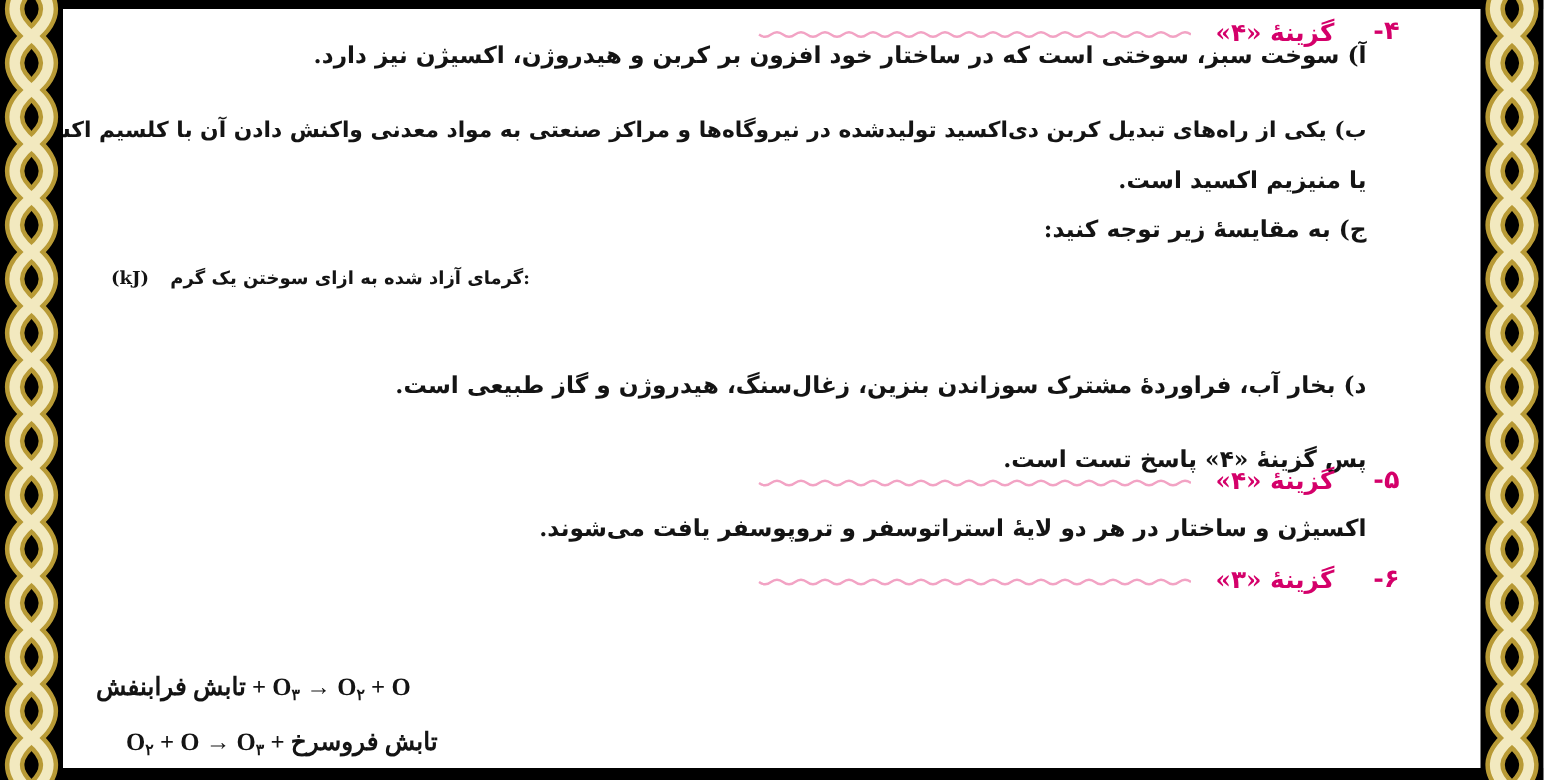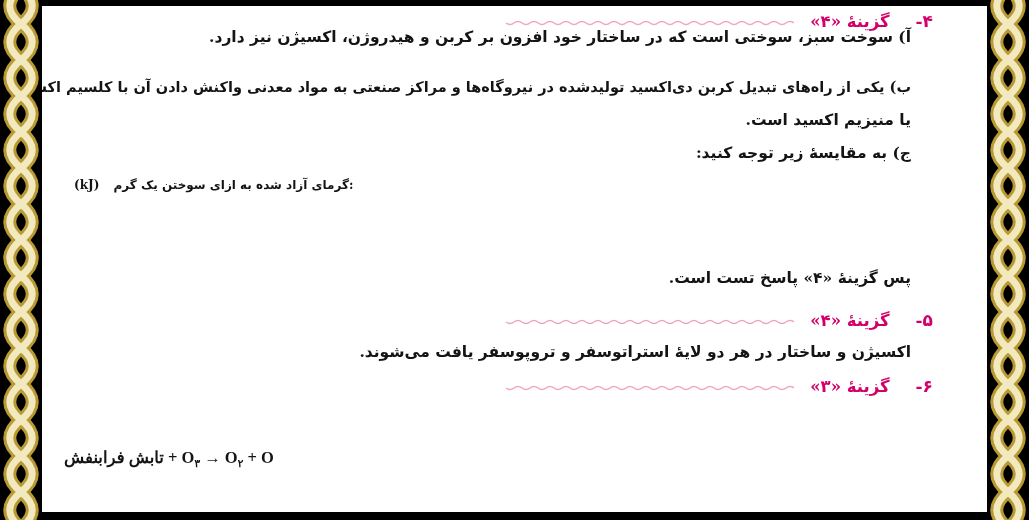--- a/index.html
+++ b/index.html
@@ -76,21 +76,22 @@
   <div class="p" style="top:24px">آ) سوخت سبز، سوختی است که در ساختار خود افزون بر کربن و هیدروژن، اکسیژن نیز دارد.</div>
   <div class="p tight" style="top:74px">ب) یکی از راه‌های تبدیل کربن دی‌اکسید تولیدشده در نیروگاه‌ها و مراکز صنعتی به مواد معدنی واکنش دادن آن با کلسیم اکسید</div>
   <div class="p" style="top:140px">ج) به مقایسهٔ زیر توجه کنید:</div>
   <div class="p" style="top:107px">یا منیزیم اکسید است.</div>
 
   <div class="kjline">
     <span>:</span><span>گرمای آزاد شده به ازای سوختن یک گرم</span>
     <span class="unit">(kJ)</span>
   </div>
 
-  <div class="p" style="top:265px">پس گزینهٔ «۴» پاسخ تست است.</div>
+  <div class="p" style="top:244px">د) بخار آب، فراوردهٔ مشترک سوزاندن بنزین، زغال‌سنگ، هیدروژن و گاز طبیعی است.</div>
+  <div class="p" style="top:293px">پس گزینهٔ «۴» پاسخ تست است.</div>
 
   <div class="hdr" style="top:306px;color:#d4006a;">
     <span class="num">۵-</span>
     <span class="ttl">گزینهٔ «۴»</span>
     <svg width="290" height="8">
       <path d="M290 4 q-4 -3 -8 0 q-4 3 -8 0 q-4 -3 -8 0 q-4 3 -8 0 q-4 -3 -8 0 q-4 3 -8 0 q-4 -3 -8 0 q-4 3 -8 0 q-4 -3 -8 0 q-4 3 -8 0 q-4 -3 -8 0 q-4 3 -8 0 q-4 -3 -8 0 q-4 3 -8 0 q-4 -3 -8 0 q-4 3 -8 0 q-4 -3 -8 0 q-4 3 -8 0 q-4 -3 -8 0 q-4 3 -8 0 q-4 -3 -8 0 q-4 3 -8 0 q-4 -3 -8 0 q-4 3 -8 0 q-4 -3 -8 0 q-4 3 -8 0 q-4 -3 -8 0 q-4 3 -8 0 q-4 -3 -8 0 q-4 3 -8 0 q-4 -3 -8 0 q-4 3 -8 0 q-4 -3 -8 0 q-4 3 -8 0 q-4 -3 -8 0 q-4 3 -8 0" fill="none" stroke="#f2a3c4" stroke-width="1.5"></path>
     </svg>
   </div>
 
   <div class="p" style="top:339px">اکسیژن و ساختار در هر دو لایهٔ استراتوسفر و تروپوسفر یافت می‌شوند.</div>
@@ -101,14 +102,17 @@
     <svg width="290" height="8">
       <path d="M290 4 q-4 -3 -8 0 q-4 3 -8 0 q-4 -3 -8 0 q-4 3 -8 0 q-4 -3 -8 0 q-4 3 -8 0 q-4 -3 -8 0 q-4 3 -8 0 q-4 -3 -8 0 q-4 3 -8 0 q-4 -3 -8 0 q-4 3 -8 0 q-4 -3 -8 0 q-4 3 -8 0 q-4 -3 -8 0 q-4 3 -8 0 q-4 -3 -8 0 q-4 3 -8 0 q-4 -3 -8 0 q-4 3 -8 0 q-4 -3 -8 0 q-4 3 -8 0 q-4 -3 -8 0 q-4 3 -8 0 q-4 -3 -8 0 q-4 3 -8 0 q-4 -3 -8 0 q-4 3 -8 0 q-4 -3 -8 0 q-4 3 -8 0 q-4 -3 -8 0 q-4 3 -8 0 q-4 -3 -8 0 q-4 3 -8 0 q-4 -3 -8 0 q-4 3 -8 0" fill="none" stroke="#f2a3c4" stroke-width="1.5"></path>
     </svg>
   </div>
 
 
   <div class="eq" style="top:448px;left:64px;">
     <span>تابش فرابنفش</span><span> + O</span><span class="sub">۳</span><span> → O</span><span class="sub">۲</span><span> + O</span>
   </div>
 
+  <div class="eq" style="top:485px;left:84px;">
+    <span>O</span><span class="sub">۲</span><span> + O → O</span><span class="sub">۳</span><span> + </span><span>تابش فروسرخ</span>
+  </div>
 
 </div>
 
 </body></html>

